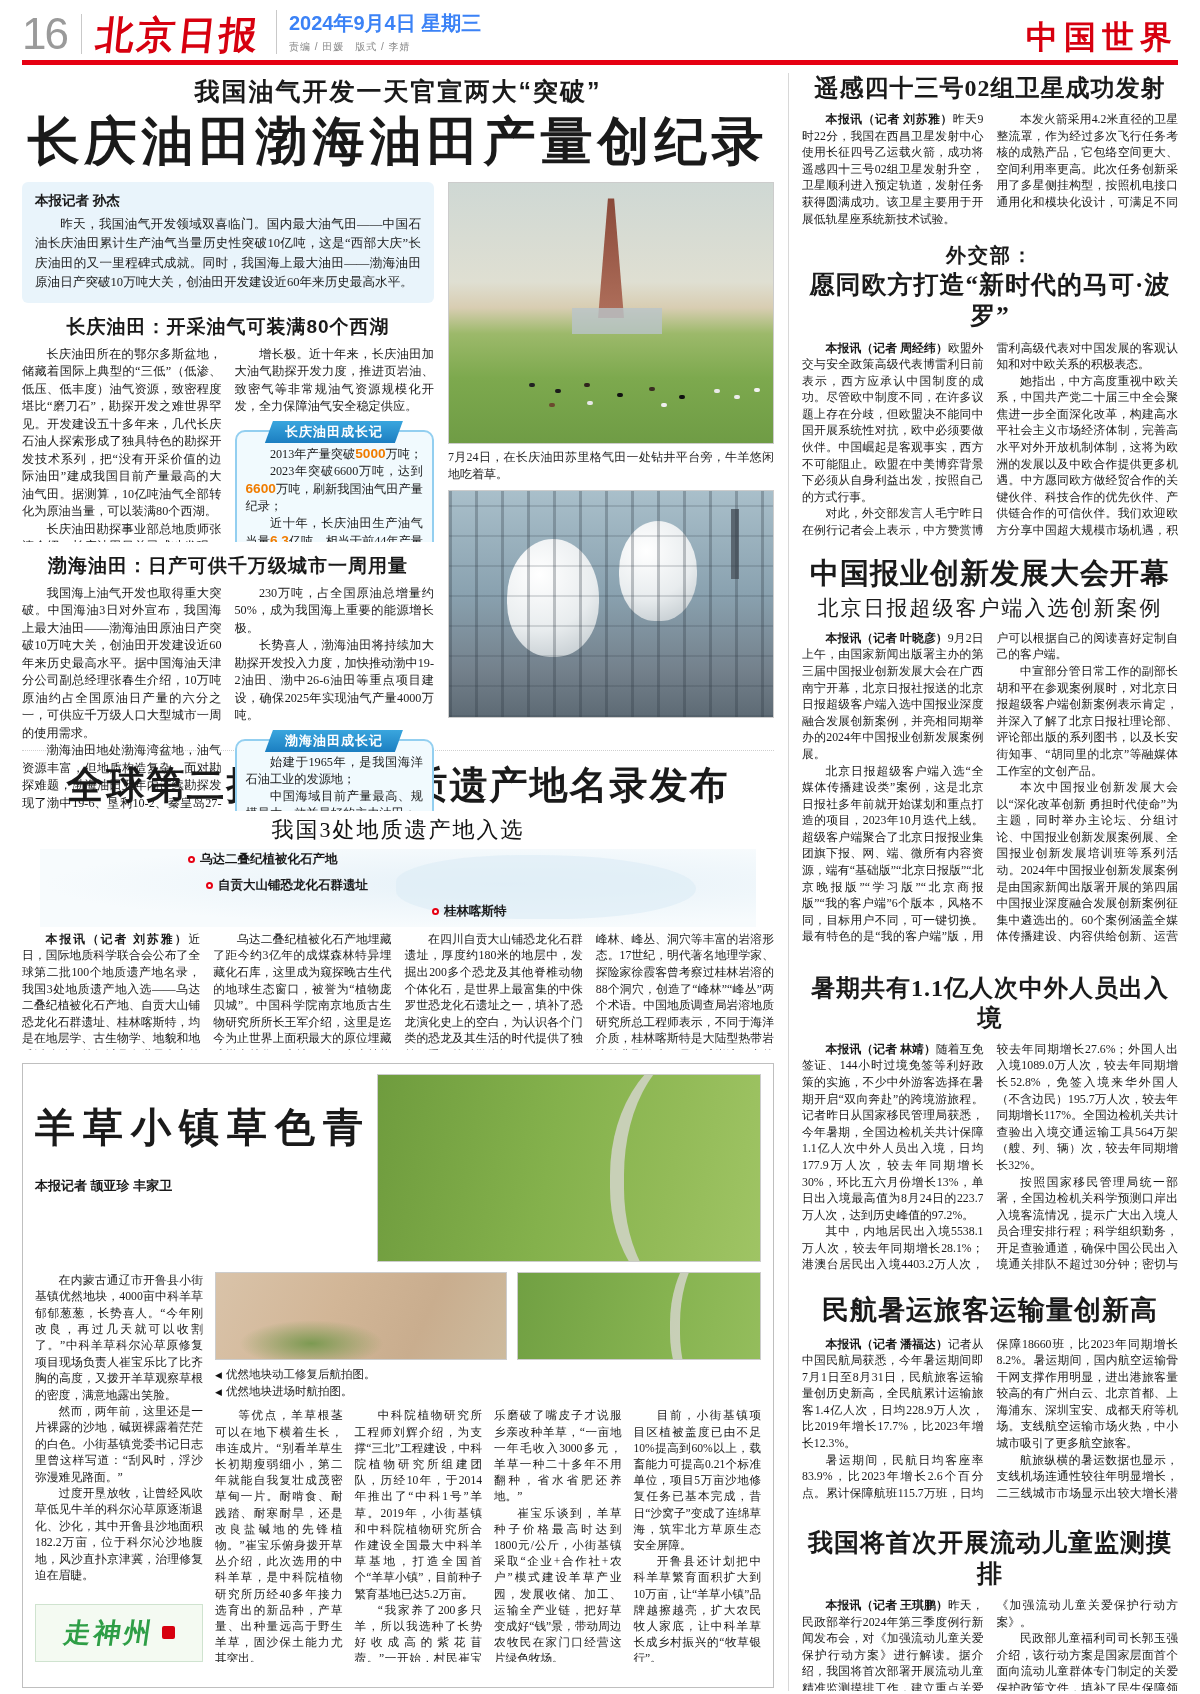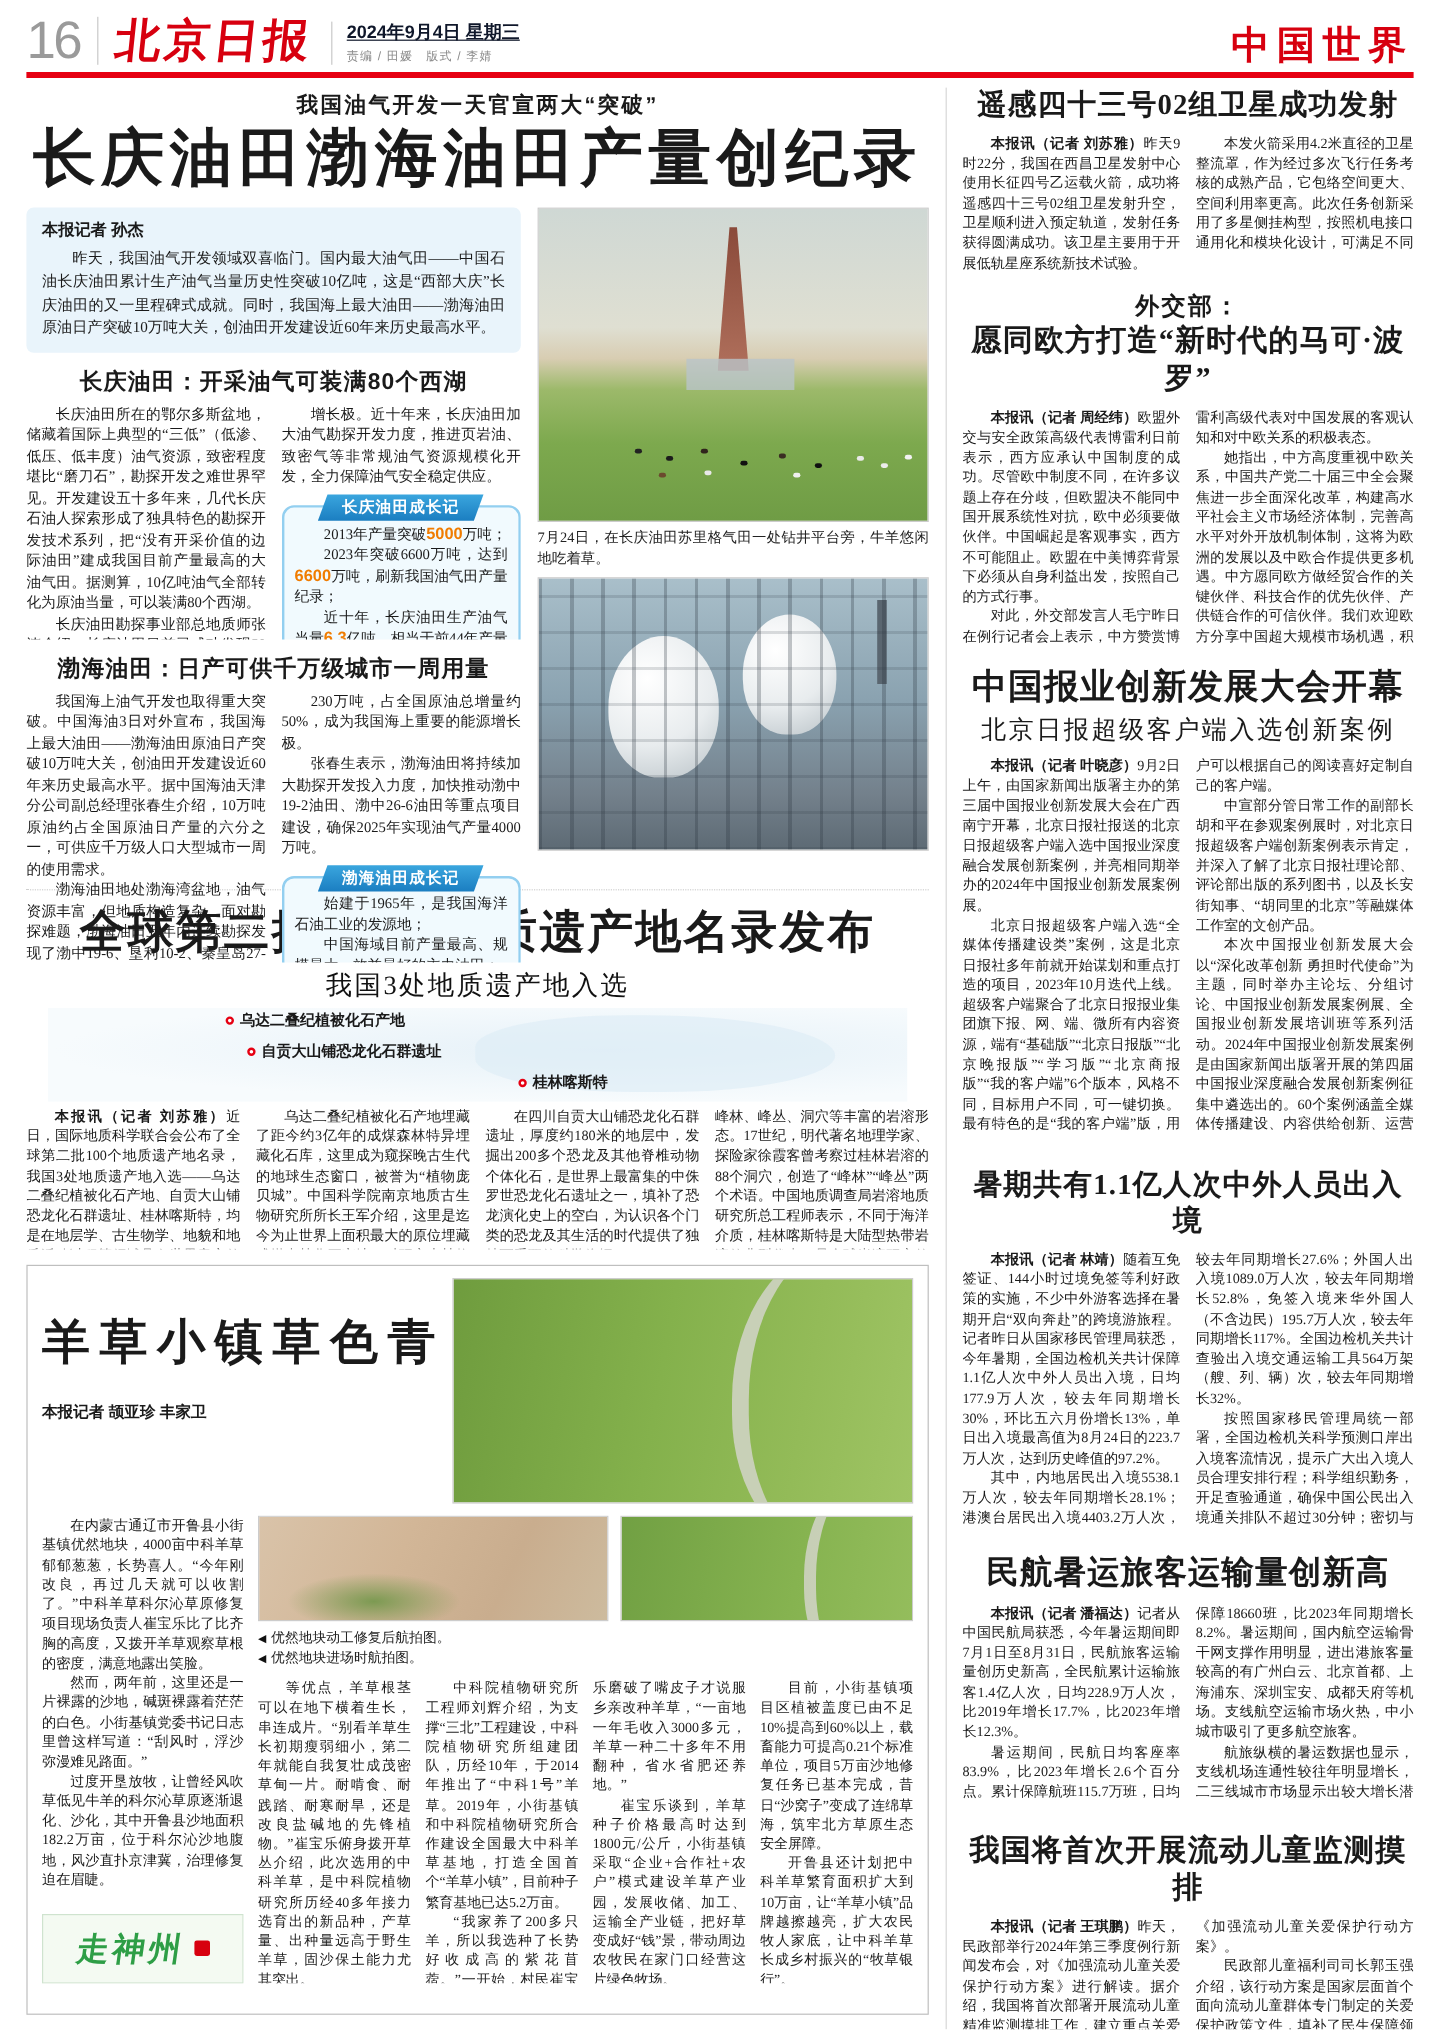--- a/index.html
+++ b/index.html
@@ -7,33 +7,33 @@
     font-family:"Liberation Serif", serif; color:#1a1a1a; }
   .hei { font-family:"Liberation Sans", sans-serif; }
 
   
   .page-header { height:58px; display:flex; align-items:flex-end; padding:10px 22px 4px 22px; }
   .page-num { font-size:44px; line-height:40px; color:#9a9a9a; font-weight:300; letter-spacing:-2px; }
   .head-div { width:1px; height:40px; background:#c9c9c9; margin:0 14px; }
   .masthead { font-size:38px; line-height:38px; color:#d7000f; font-weight:900;
     transform:skewX(-6deg); letter-spacing:3px; }
   .date-block { margin-left:16px; padding-left:12px; border-left:1px solid #c9c9c9; }
-  .date-line { font-size:15px; font-weight:bold; color:#0f172a;text-decoration:underline; }
+  .date-line { font-size:20px; font-weight:bold; color:#3b82f6; }
   .editors-line { font-size:10px; color:#8a8a8a; margin-top:3px; letter-spacing:1px; }
   .section-title { margin-left:auto; font-size:32px; font-weight:900; color:#d7000f;
     letter-spacing:6px; line-height:34px; }
   .red-rule { height:5px; background:#e60012; margin:2px 22px 0 22px; }
 
   
   .content { display:flex; padding:8px 22px 0 22px; gap:14px; height:1626px; }
   .left-zone { width:752px; }
   .right-zone { flex:1; border-left:1px solid #d8d8d8; padding-left:13px; overflow:hidden; }
 
   
-  .kicker { text-align:center; font-size:18px; font-weight:bold; letter-spacing:2px; margin-top:2px; }
+  .kicker { text-align:center; font-size:25px; font-weight:bold; letter-spacing:2px; margin-top:2px; }
   .main-headline { text-align:center; font-size:52px; font-weight:900; letter-spacing:5px;
     line-height:1.15; margin-top:4px; white-space:nowrap; }
   .story-body { display:flex; gap:14px; margin-top:10px; height:555px; }
   .story-left { width:412px; }
   .lead-box { background:#e9f4fb; border-radius:6px; padding:10px 13px; }
   .byline { font-size:13.5px; font-weight:bold; margin-bottom:5px; }
   .lead-text { font-size:12.6px; line-height:1.55; text-align:justify; text-indent:2em; }
   .subhead { text-align:center; font-size:19px; font-weight:bold; margin:11px 0 6px 0; letter-spacing:1px; }
   .two-col { display:flex; gap:13px; overflow:hidden; }
   .tc-changqing { height:196px; }
@@ -179,21 +179,21 @@
               </div>
             </div>
           </div>
 
           <div class="subhead hei">渤海油田：日产可供千万级城市一周用量</div>
           <div class="two-col tc-bohai">
             <div class="tcol">
               <span class="plist"><p class="bp">我国海上油气开发也取得重大突破。中国海油3日对外宣布，我国海上最大油田——渤海油田原油日产突破10万吨大关，创油田开发建设近60年来历史最高水平。据中国海油天津分公司副总经理张春生介绍，10万吨原油约占全国原油日产量的六分之一，可供应千万级人口大型城市一周的使用需求。</p><p class="bp">渤海油田地处渤海湾盆地，油气资源丰富，但地质构造复杂。面对勘探难题，渤海油田五年内连续勘探发现了渤中19-6、垦利10-2、秦皇岛27-3等6个亿吨级油气田，新增探明地质储量超10亿吨油当量，为我国渤海油气产量稳定增长奠定基础。2023年，渤海油田原油增量近</p></span>
             </div>
             <div class="tcol">
-              <span class="plist"><p class="bp">230万吨，占全国原油总增量约50%，成为我国海上重要的能源增长极。</p><p class="bp">张春生表示，渤海油田将持续加大勘探开发投入力度，加快推动渤中19-2油田、渤中26-6油田等重点项目建设，确保2025年实现油气产量4000万吨。</p></span>
+              <span class="plist"><p class="bp">230万吨，占全国原油总增量约50%，成为我国海上重要的能源增长极。</p><p class="bp">长势喜人，渤海油田将持续加大勘探开发投入力度，加快推动渤中19-2油田、渤中26-6油田等重点项目建设，确保2025年实现油气产量4000万吨。</p></span>
               <div class="growth-box">
                 <div class="ribbon">
                     <span>渤海油田成长记</span>
                   </div>
                 <span class="plist"><p><span>始建于1965年，是我国海洋石油工业的发源地；</span></p><p><span>中国海域目前产量最高、规模最大、效益最好的主力油田；</span></p></span>
               </div>
             </div>
           </div>
         </div>
 

